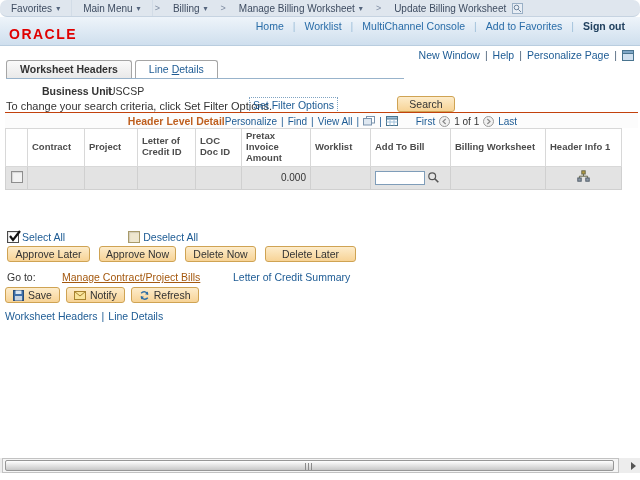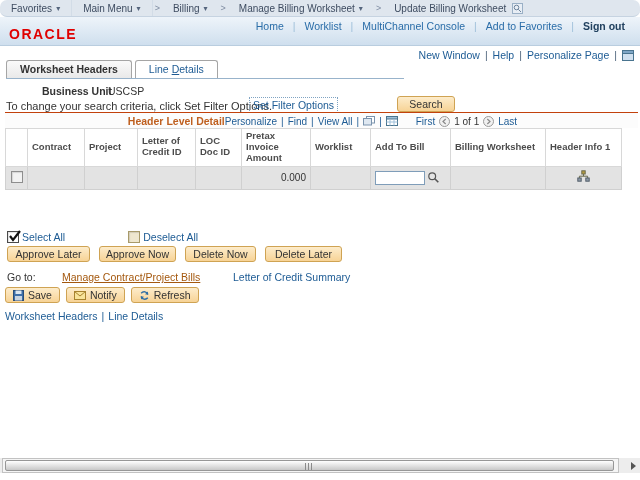--- a/index.html
+++ b/index.html
@@ -316,21 +316,21 @@
     <span class="sel-item deselect">
       <span class="cb cb-tan"></span>
       <span class="sel-label">Deselect All</span>
     </span>
   </div>
 
   <div class="action-row">
     <button class="btn-tan" style="width:83px">Approve Later</button>
     <button class="btn-tan" style="width:77px">Approve Now</button>
     <button class="btn-tan" style="width:71px">Delete Now</button>
-    <button class="btn-tan" style="width:77px">Delete Later</button>
+    <button class="btn-tan" style="width:91px">Delete Later</button>
   </div>
 
   <div class="goto-row">
     <span class="goto-label">Go to:</span>
     <span class="goto-link1">Manage Contract/Project Bills</span>
     <span class="goto-link2">Letter of Credit Summary</span>
   </div>
 
   <div class="toolbar">
     <button class="btn-tan tb-btn">

